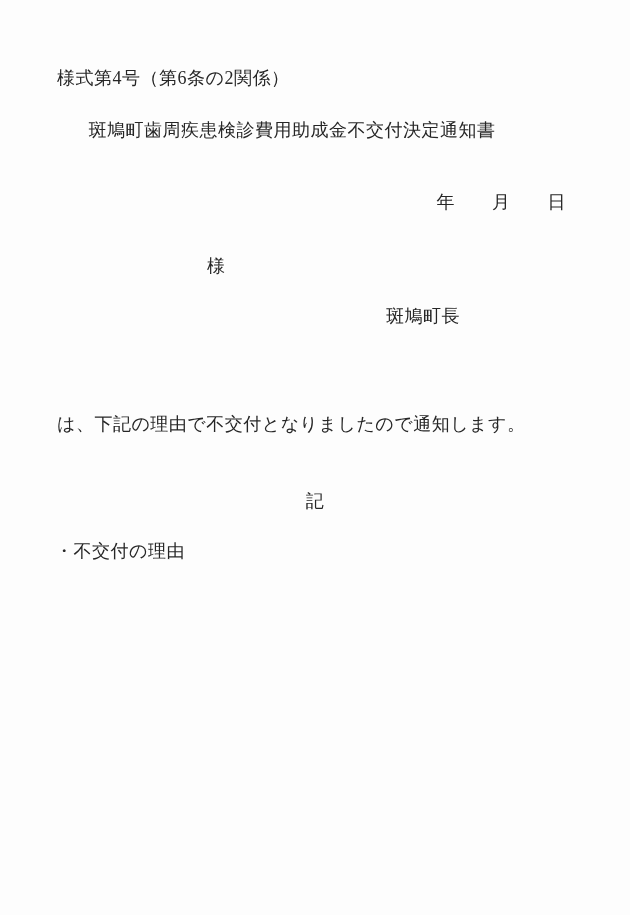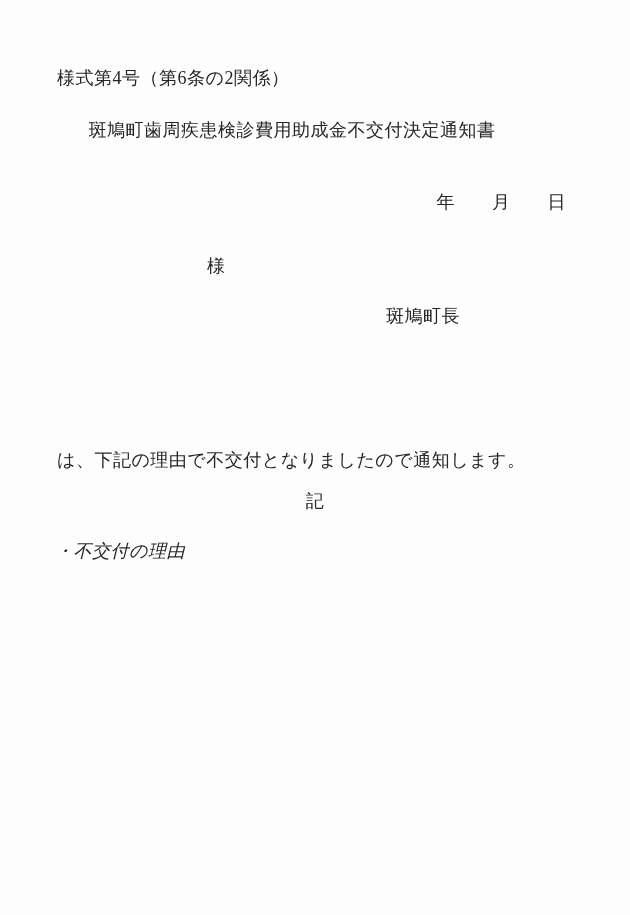--- a/index.html
+++ b/index.html
@@ -22,23 +22,23 @@
     white-space: pre;
     line-height: 1.2;
     letter-spacing: 0.5px;
   }
   .form-number   { left: 57px;  top: 68px;  }
   .doc-title     { left: 0;     top: 120px; width: 584px; text-align: center; letter-spacing: 0.5px; }
   .date-line     { right: 64px; top: 192px; }
   .addressee     { left: 207px; top: 256px; }
   .sender        { left: 376px; top: 306px; margin-left: 10px; }
   .body-line-1   { left: 57px;  top: 385px; }
-  .body-line-2   { left: 57px;  top: 414px; margin-top: 36px; }
+  .body-line-2   { left: 57px;  top: 414px; }
   .record        { left: 0;     top: 491px; width: 630px; text-align: center; }
-  .reason        { left: 55px;  top: 541px; font-style: italic; }
+  .reason        { left: 55px;  top: 541px; }
 </style>
 </head>
 <body>
 
 <div class="page">
   <div class="line form-number">様式第4号（第6条の2関係）</div>
 
   <div class="line doc-title">斑鳩町歯周疾患検診費用助成金不交付決定通知書</div>
 
   <div class="line date-line">年　　月　　日</div>

